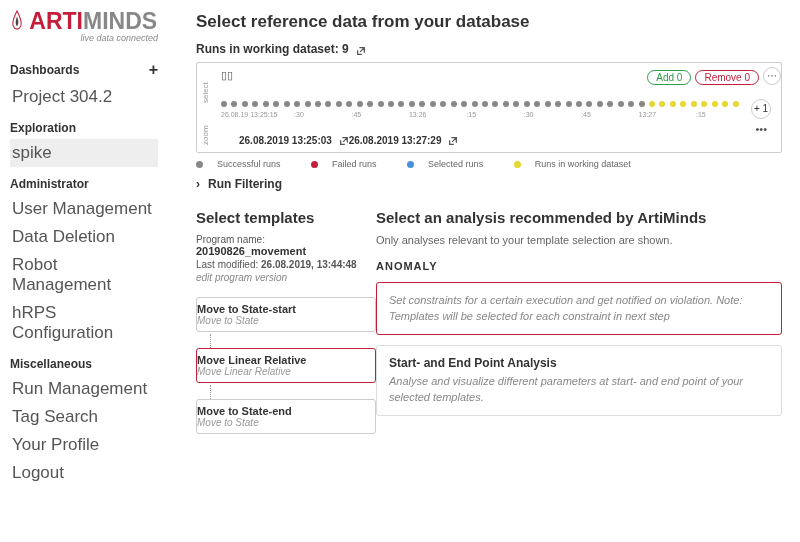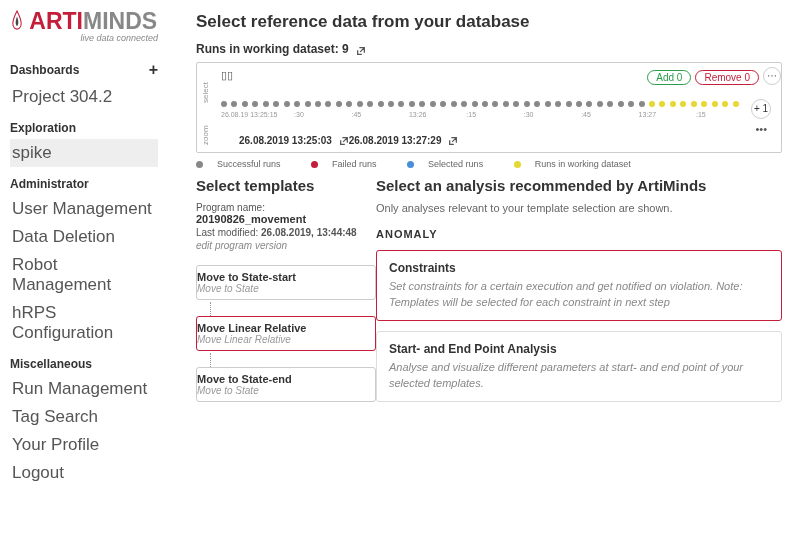--- a/index.html
+++ b/index.html
@@ -214,20 +214,23 @@
     </div>
   </div>
 
   <div class="legend">
     <span><span class="ldot ld-succ"></span><span>Successful runs</span></span>
     <span><span class="ldot ld-fail"></span><span>Failed runs</span></span>
     <span><span class="ldot ld-sel"></span><span>Selected runs</span></span>
     <span><span class="ldot ld-work"></span><span>Runs in working dataset</span></span>
   </div>
 
+  <div class="filter-row">
+    <span class="chev">›</span><span>Run Filtering</span>
+  </div>
 
   <div class="two-col">
     <div class="col-left">
       <div class="h2">Select templates</div>
       <div class="prog-label">Program name:</div>
       <div class="prog-name">20190826_movement</div>
       <div class="prog-mod"><span>Last modified: </span><b>26.08.2019, 13:44:48</b></div>
       <div class="edit-link">edit program version</div>
       <div class="flow" id="flow">
           <div class="flow-node">
@@ -245,21 +248,20 @@
             <div class="flow-sub">Move to State</div>
           </div>
         </div>
     </div>
     <div class="col-right">
       <div class="h2">Select an analysis recommended by ArtiMinds</div>
       <div class="sub-note">Only analyses relevant to your template selection are shown.</div>
       <div class="cat-head">ANOMALY</div>
       <div id="cards">
           <div class="card red">
-            <div class="card-title">Constraints</div>
             <div class="card-desc">Set constraints for a certain execution and get notified on violation. Note: Templates will be selected for each constraint in next step</div>
           </div>
           <div class="card">
             <div class="card-title">Start- and End Point Analysis</div>
             <div class="card-desc">Analyse and visualize different parameters at start- and end point of your selected templates.</div>
           </div>
         </div>
     </div>
   </div>
 </div>

